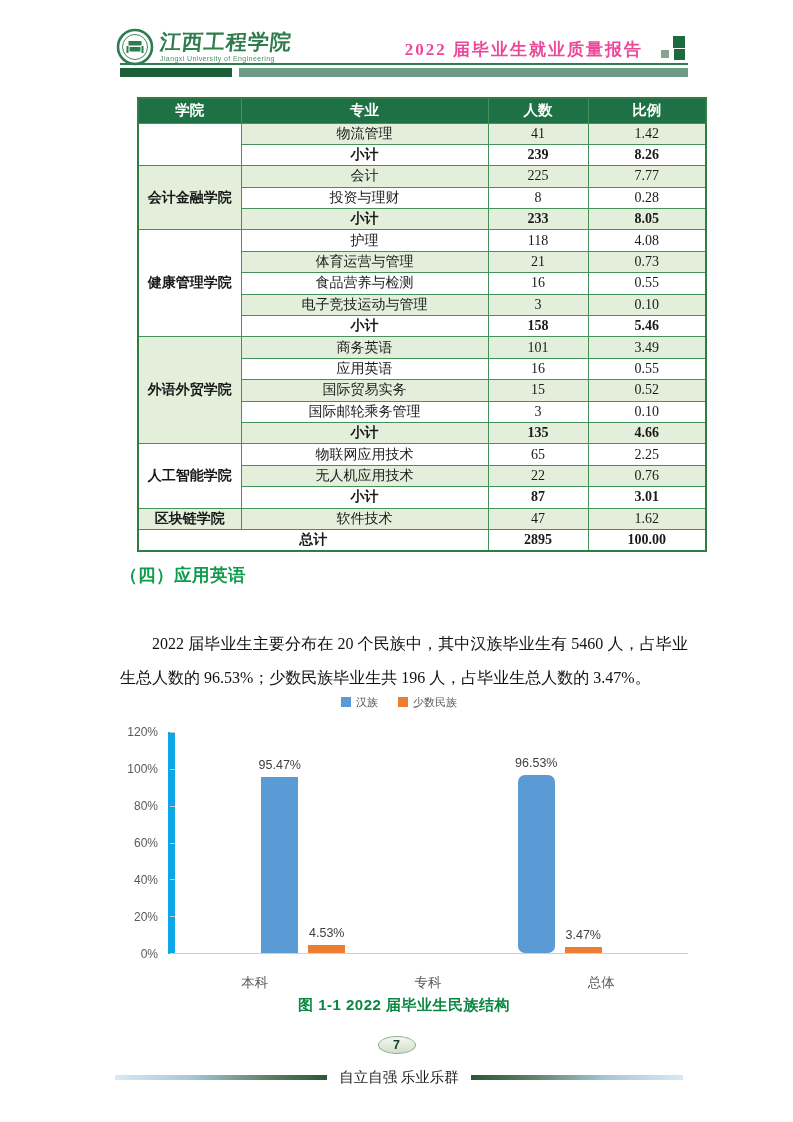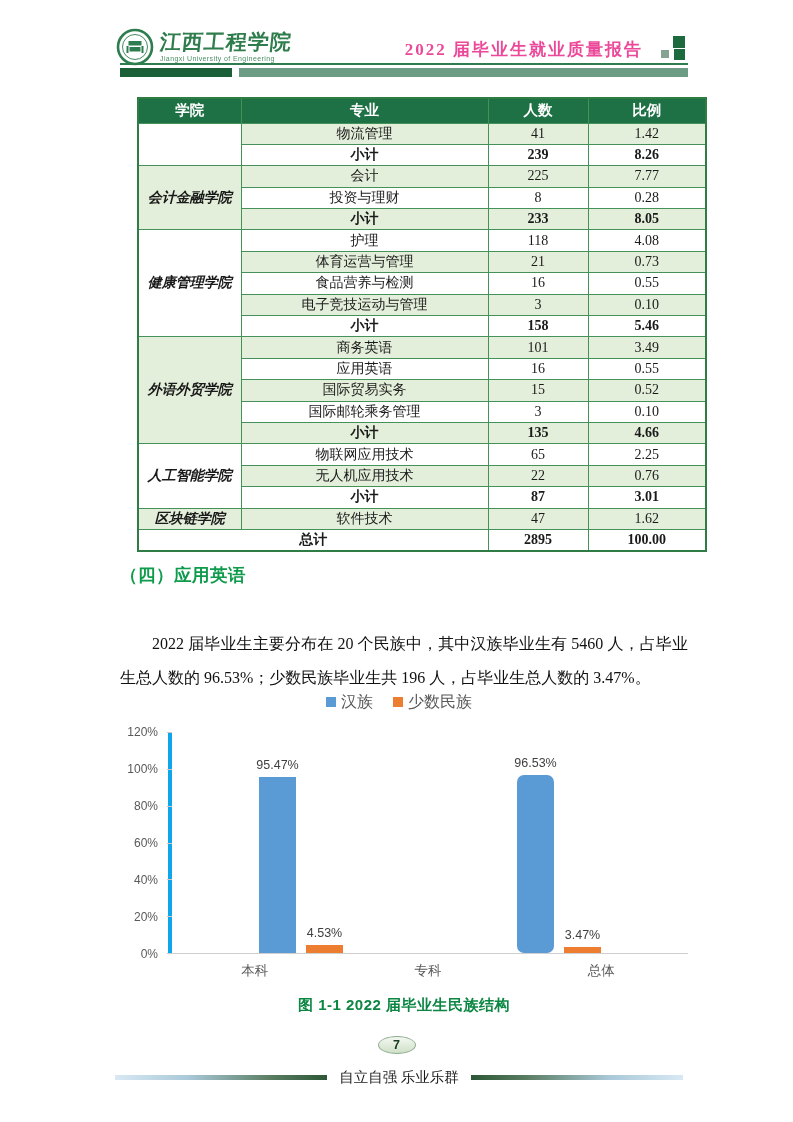--- a/index.html
+++ b/index.html
@@ -35,43 +35,43 @@
 
   
   table.data-table{position:absolute;left:120px;top:97px;width:568px;border-collapse:collapse;table-layout:fixed;
     font-size:14px;color:#1a1a1a;}
   .data-table th{background:var(--brand-green);color:#fff;font-weight:bold;height:25px;font-size:14.5px;
     border:1px solid var(--table-border);}
   .data-table td{height:21.4px;padding:0 4px;border:1px solid var(--table-border);text-align:center;
     background:#fff;line-height:1.15;}
   .data-table td.shade{background:var(--row-shade);}
   .data-table td.bold{font-weight:bold;}
-  .data-table td.college{font-weight:bold;font-style:italic;}
+  .data-table td.college{font-weight:bold;}
   .data-table{border:2px solid #2F7D45;margin-left:17px;}
 
   
   .sec-heading{position:absolute;left:120px;top:563px;font-size:17.5px;font-weight:bold;
     color:var(--heading-green);font-family:"Liberation Sans",sans-serif;letter-spacing:.5px;}
   .body-par{position:absolute;left:120px;top:603px;width:568px;font-size:16px;line-height:2.1;
     color:#111;text-align:justify;text-indent:2em;margin-top:24px;}
 
   
   .chart{position:absolute;left:110px;top:694px;width:578px;font-family:"Liberation Sans",sans-serif;}
   .legend{display:flex;justify-content:center;gap:20px;align-items:center;height:16px;}
-  .legend .li{display:flex;align-items:center;gap:5px;font-size:16px;color:var(--axis-gray);}
+  .legend .li{display:flex;align-items:center;gap:5px;font-size:11px;color:var(--axis-gray);}
   .legend .sq{width:10px;height:10px;display:inline-block;}
   .plot-area{display:flex;margin-top:22px;}
   .yaxis{position:relative;width:58px;height:222px;flex:0 0 auto;}
   .yaxis .yl{position:absolute;right:10px;transform:translateY(-50%);font-size:12px;color:var(--axis-gray);white-space:nowrap;}
-  .plot{position:relative;flex:1;height:222px;border-left:4px solid #0ea5e9;border-bottom:1px solid #cfcfcf;display:flex;text-align:center;}
+  .plot{position:relative;flex:1;height:222px;border-left:7px solid #0ea5e9;border-bottom:1px solid #cfcfcf;display:flex;text-align:center;}
   .plot .tick{position:absolute;left:-5px;width:5px;height:1px;background:#c9c9c9;}
   .group{flex:1;display:flex;align-items:flex-end;justify-content:center;gap:10px;}
   .bar{width:37px;position:relative;}
   .bar .dlabel{position:absolute;top:-19px;left:50%;transform:translateX(-50%);font-size:12.5px;color:#404040;white-space:nowrap;}
-  .xlabels{display:flex;margin-left:58px;margin-top:8px;}
+  .xlabels{display:flex;margin-left:58px;margin-top:20px;}
   .xlabels .xl{flex:1;text-align:center;font-size:13.5px;color:var(--axis-gray);}
 
   .fig-caption{position:absolute;left:120px;top:996px;width:568px;text-align:center;font-weight:bold;
     font-size:15px;color:#0C8743;font-family:"Liberation Sans",sans-serif;letter-spacing:.5px;}
 
   
   .page-badge{position:absolute;left:50%;transform:translateX(-50%);top:1036px;width:38px;height:18px;
     border:1px solid #8FAE90;border-radius:50%;background:linear-gradient(180deg,#f4f8f1,#cfe0c8);
     text-align:center;font-size:12.5px;font-weight:bold;color:#143C20;line-height:16px;
     font-family:"Liberation Sans",sans-serif;}

